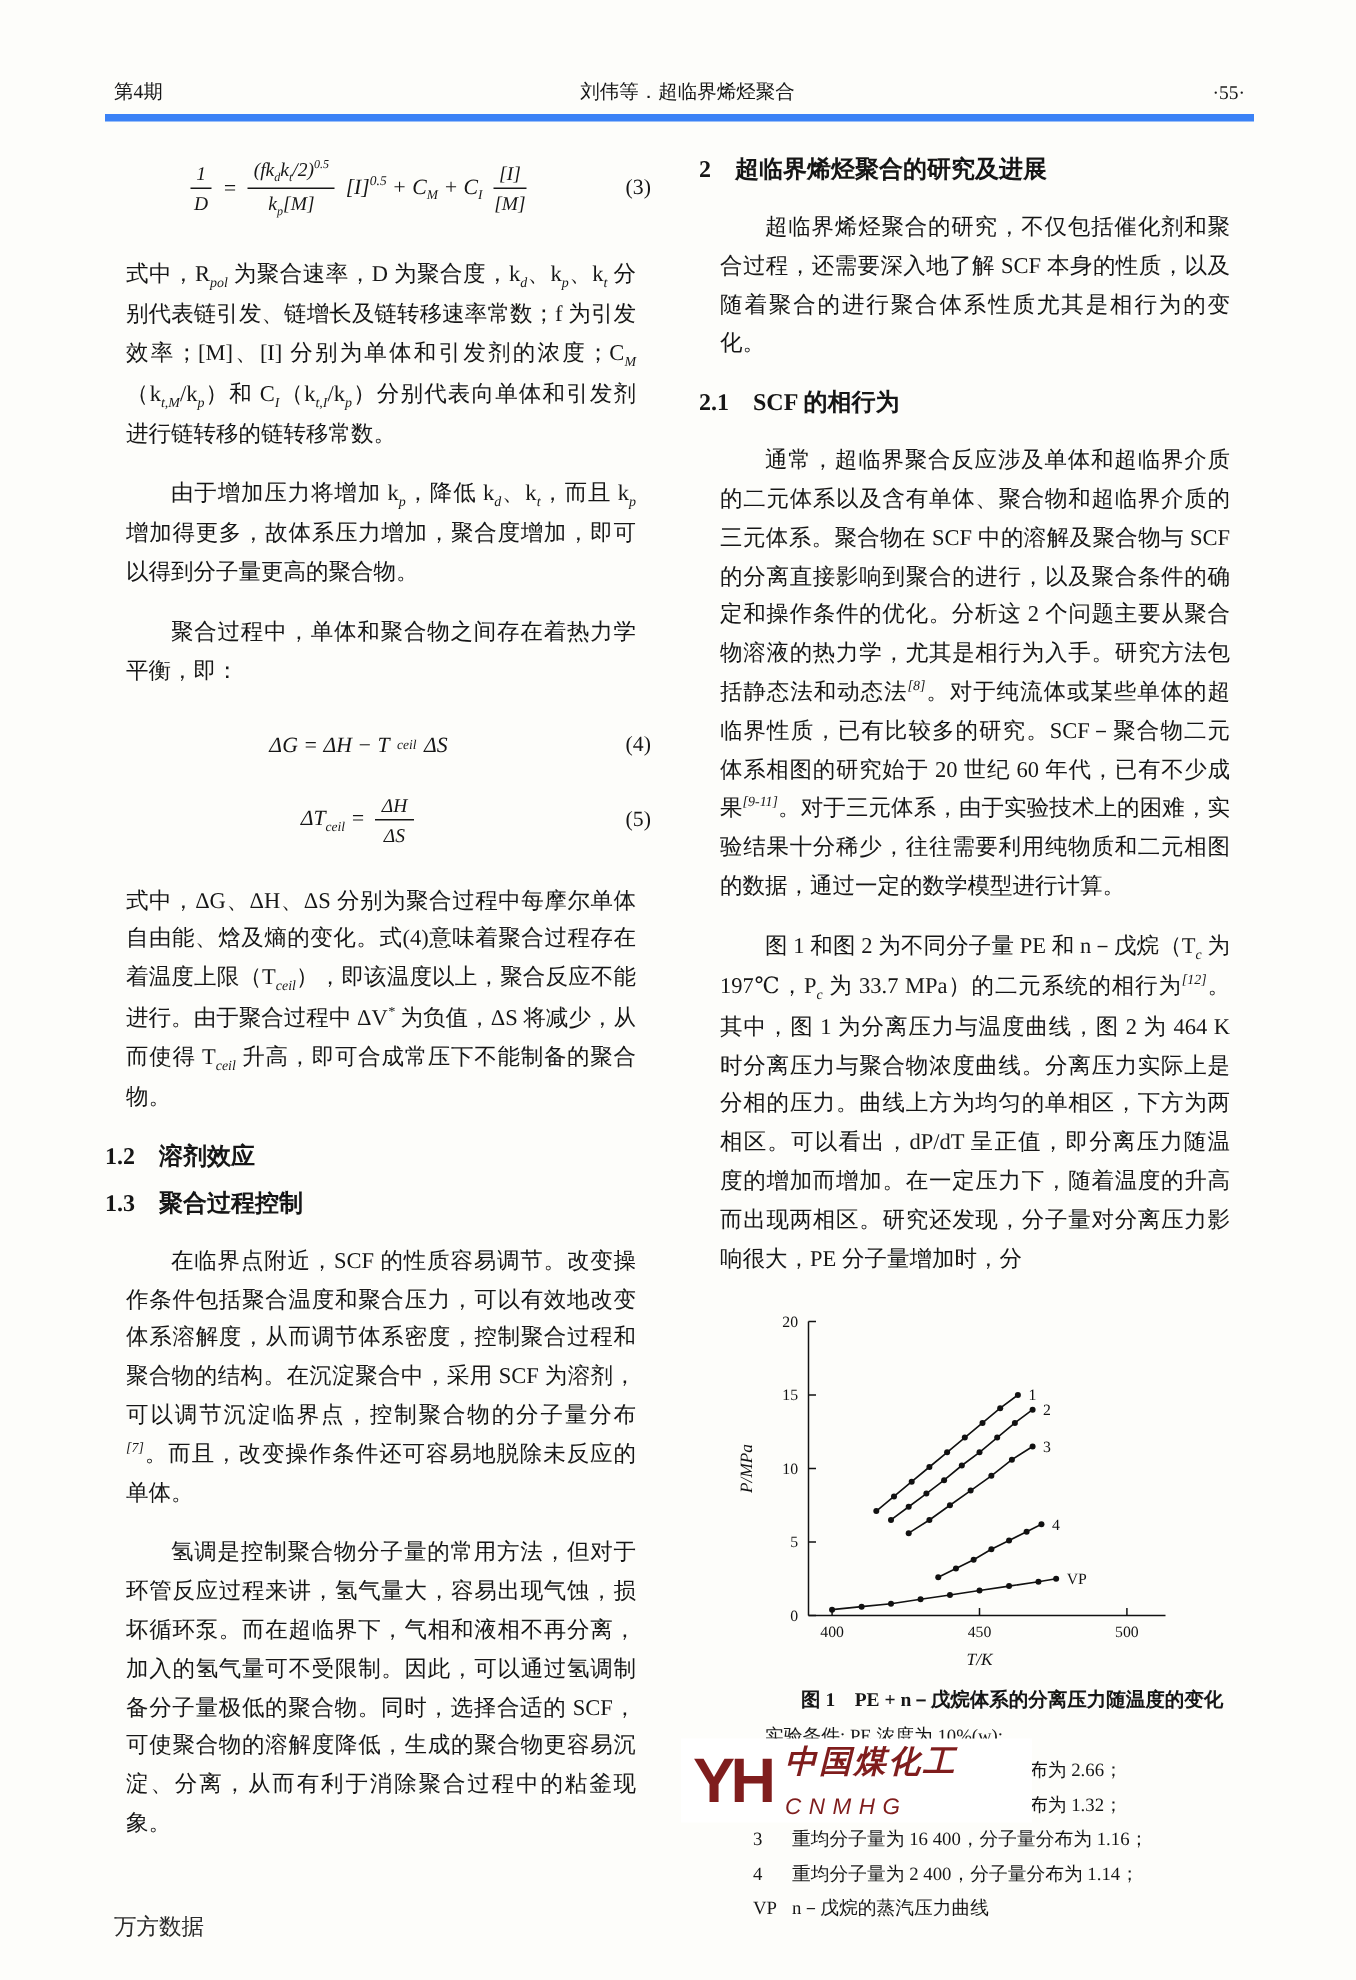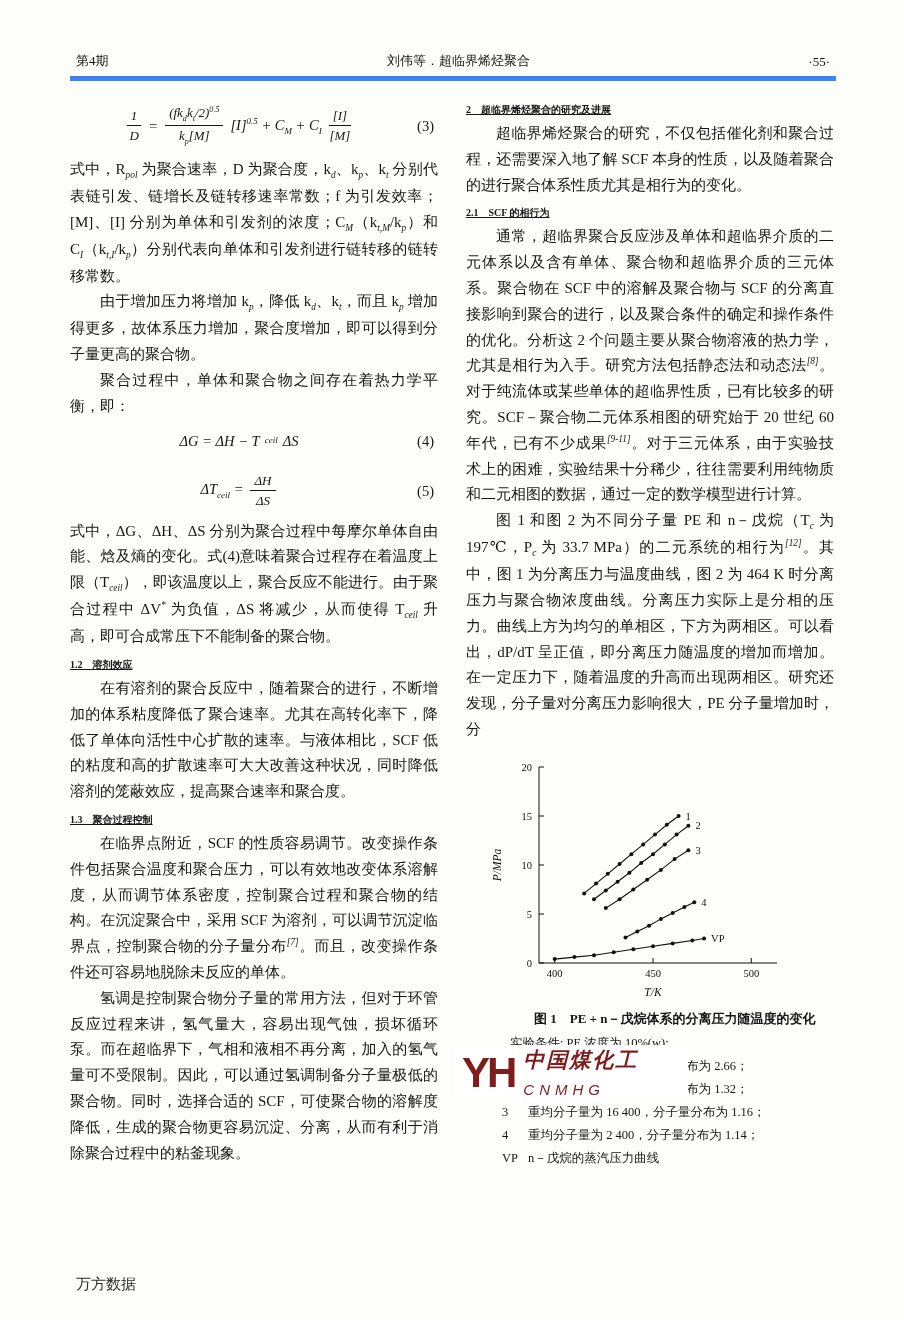--- a/index.html
+++ b/index.html
@@ -7,23 +7,23 @@
     width:904px;height:1320px;box-sizing:border-box;position:relative;
     background:#fdfdfa;margin:0 auto;padding:52px 68px 0 70px;overflow:hidden;
     font-family:"Liberation Serif","DejaVu Serif",serif;color:#161616;
   }
   .pg-header{
     display:flex;justify-content:space-between;align-items:flex-end;
     font-size:13px;padding:0 6px 6px 6px;border-bottom:5px solid #3b82f6;
   }
   .columns{display:flex;gap:28px;margin-top:14px;}
   .col{width:368px;font-size:15px;line-height:1.72;text-align:justify;}
-  .col p{margin:0;text-indent:2em;}
+  .col p{margin:14px;text-indent:2em;}
   .col p.noindent{text-indent:0;}
-  .sec-h{font-size:10px;font-weight:bold;margin:7px 0 4px 0;line-height:1.5;text-decoration:underline;}
+  .sec-h{font-size:16px;font-weight:bold;margin:7px 0 4px 0;line-height:1.5;}
   sup,sub{font-size:0.62em;font-style:italic;}
   
   .equation{position:relative;display:flex;justify-content:center;align-items:center;
     padding:9px 30px 9px 0;font-size:14.5px;}
   .eq-body{display:inline-flex;align-items:center;gap:5px;font-style:italic;white-space:nowrap;}
   .eq-no{position:absolute;right:4px;top:50%;transform:translateY(-50%);font-style:normal;}
   .frac{display:inline-flex;flex-direction:column;align-items:center;vertical-align:middle;
     font-size:13px;line-height:1.35;margin:0 2px;}
   .frac .num{border-bottom:1px solid #161616;padding:0 4px 1px 4px;}
   .frac .den{padding-top:1px;}
@@ -100,21 +100,20 @@
               <span class="num">ΔH</span>
               <span class="den">ΔS</span>
             </span>
         </span>
         <span class="eq-no">(5)</span>
       </div>
 
       <p class="noindent">式中，ΔG、ΔH、ΔS 分别为聚合过程中每摩尔单体自由能、焓及熵的变化。式(4)意味着聚合过程存在着温度上限（T<sub>ceil</sub>），即该温度以上，聚合反应不能进行。由于聚合过程中 ΔV<sup>*</sup> 为负值，ΔS 将减少，从而使得 T<sub>ceil</sub> 升高，即可合成常压下不能制备的聚合物。</p>
 
       <h3 class="sec-h">1.2　溶剂效应</h3>
-      <p>在有溶剂的聚合反应中，随着聚合的进行，不断增加的体系粘度降低了聚合速率。尤其在高转化率下，降低了单体向活性中心扩散的速率。与液体相比，SCF 低的粘度和高的扩散速率可大大改善这种状况，同时降低溶剂的笼蔽效应，提高聚合速率和聚合度。</p>
 
       <h3 class="sec-h">1.3　聚合过程控制</h3>
       <p>在临界点附近，SCF 的性质容易调节。改变操作条件包括聚合温度和聚合压力，可以有效地改变体系溶解度，从而调节体系密度，控制聚合过程和聚合物的结构。在沉淀聚合中，采用 SCF 为溶剂，可以调节沉淀临界点，控制聚合物的分子量分布<sup>[7]</sup>。而且，改变操作条件还可容易地脱除未反应的单体。</p>
       <p>氢调是控制聚合物分子量的常用方法，但对于环管反应过程来讲，氢气量大，容易出现气蚀，损坏循环泵。而在超临界下，气相和液相不再分离，加入的氢气量可不受限制。因此，可以通过氢调制备分子量极低的聚合物。同时，选择合适的 SCF，可使聚合物的溶解度降低，生成的聚合物更容易沉淀、分离，从而有利于消除聚合过程中的粘釜现象。</p>
     </div>
 
     <div class="col">
 
       <h3 class="sec-h">2　超临界烯烃聚合的研究及进展</h3>
       <p>超临界烯烃聚合的研究，不仅包括催化剂和聚合过程，还需要深入地了解 SCF 本身的性质，以及随着聚合的进行聚合体系性质尤其是相行为的变化。</p>

